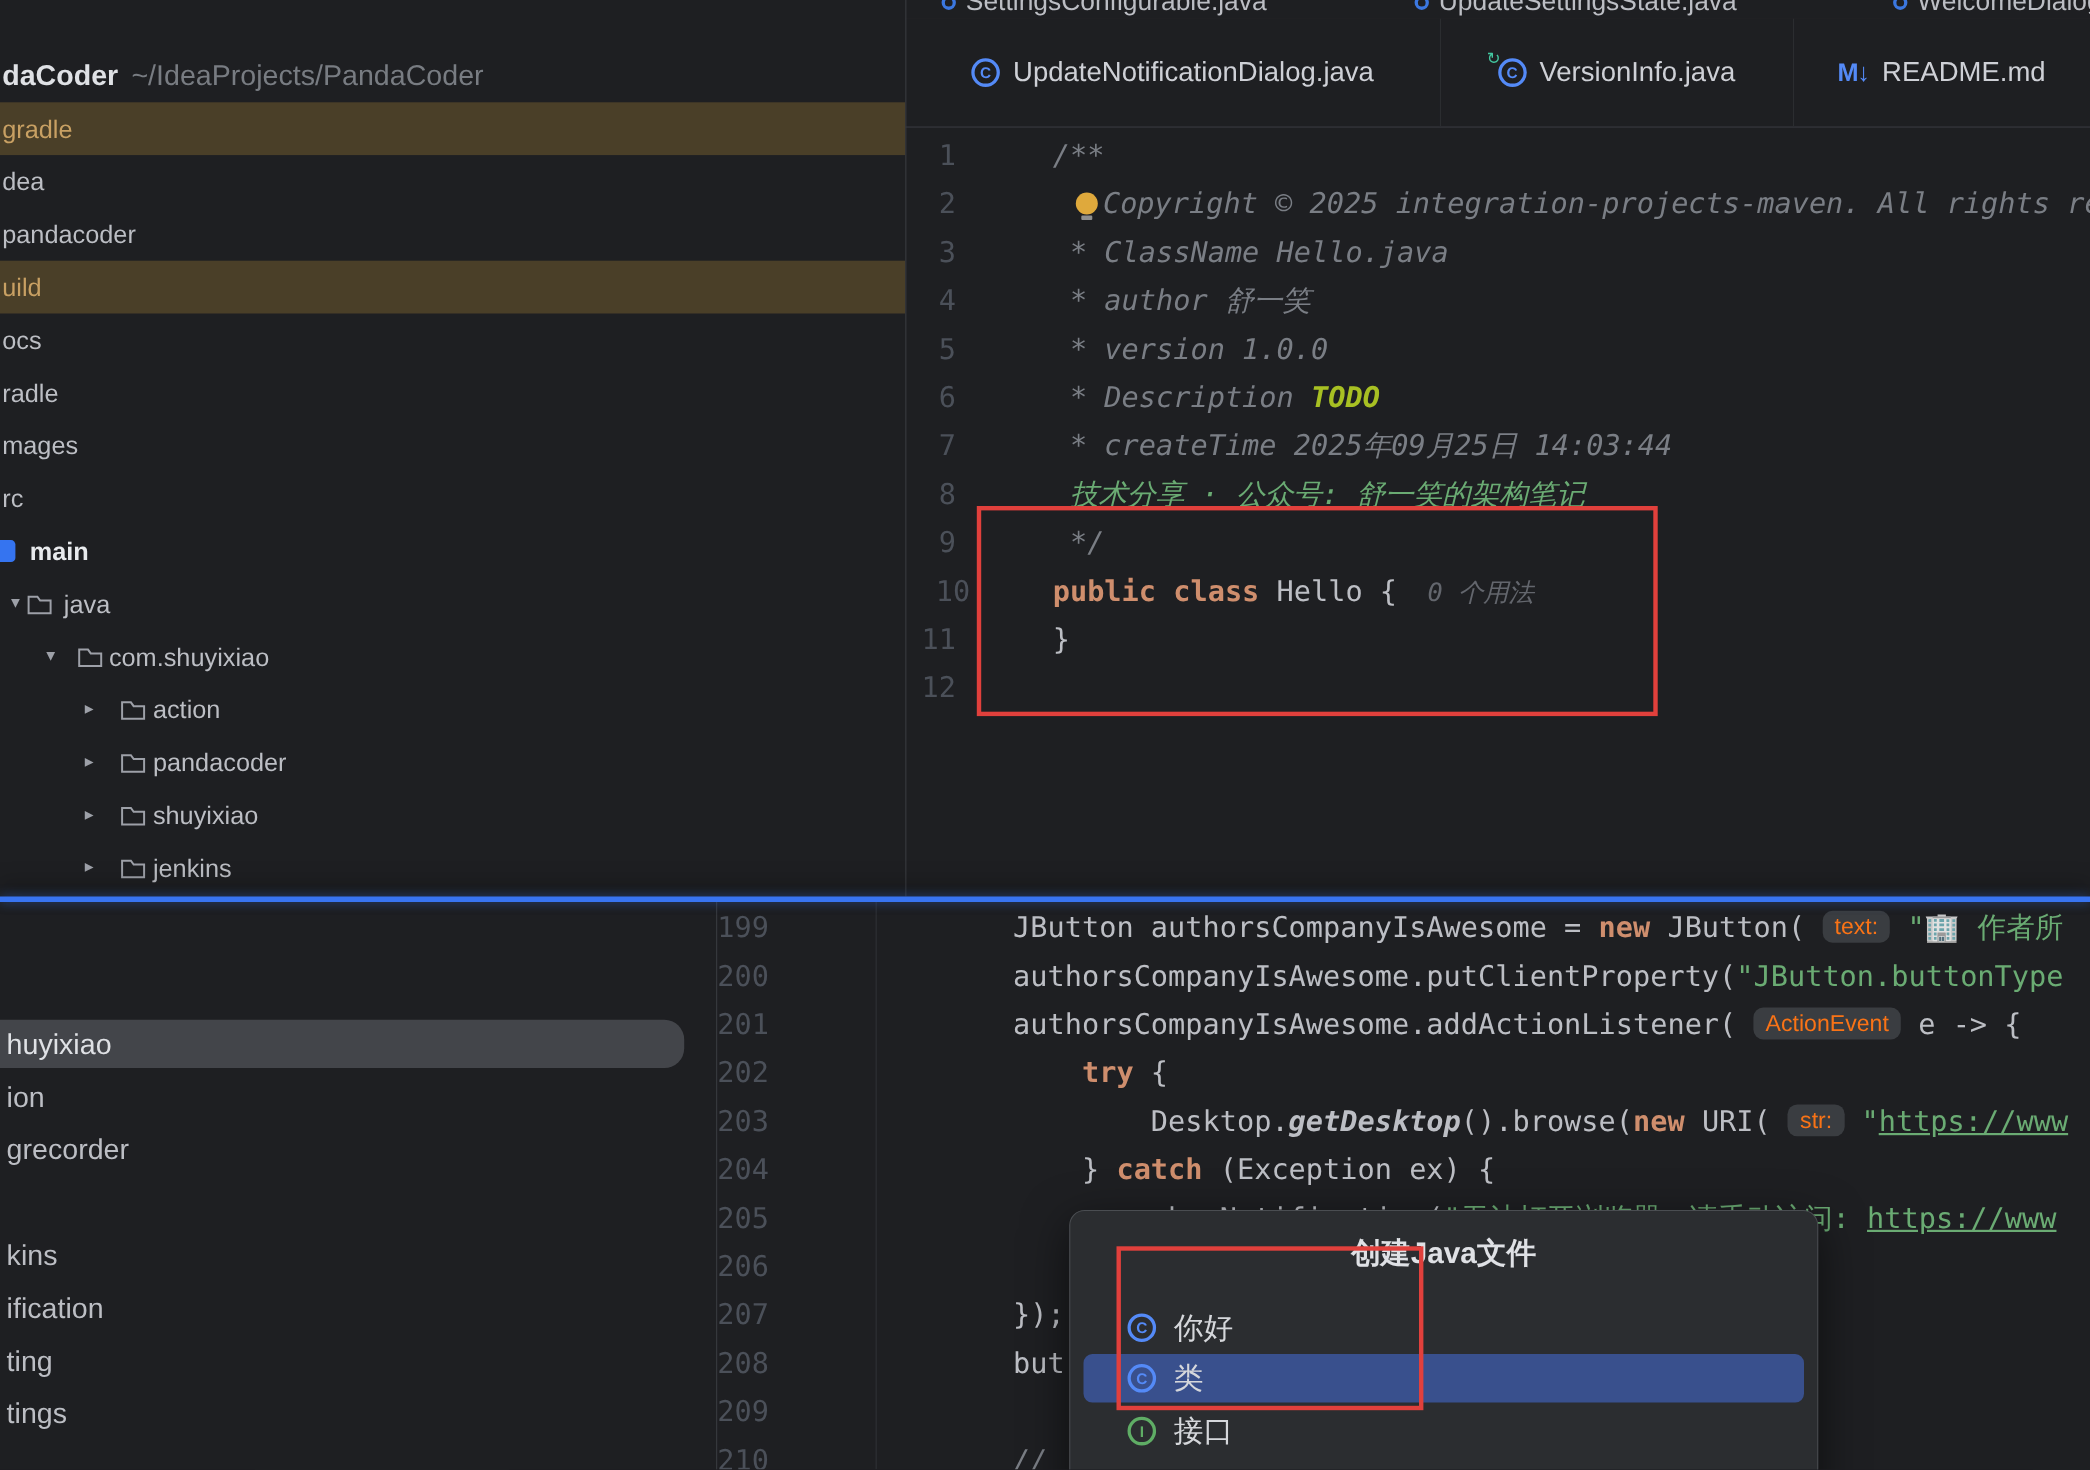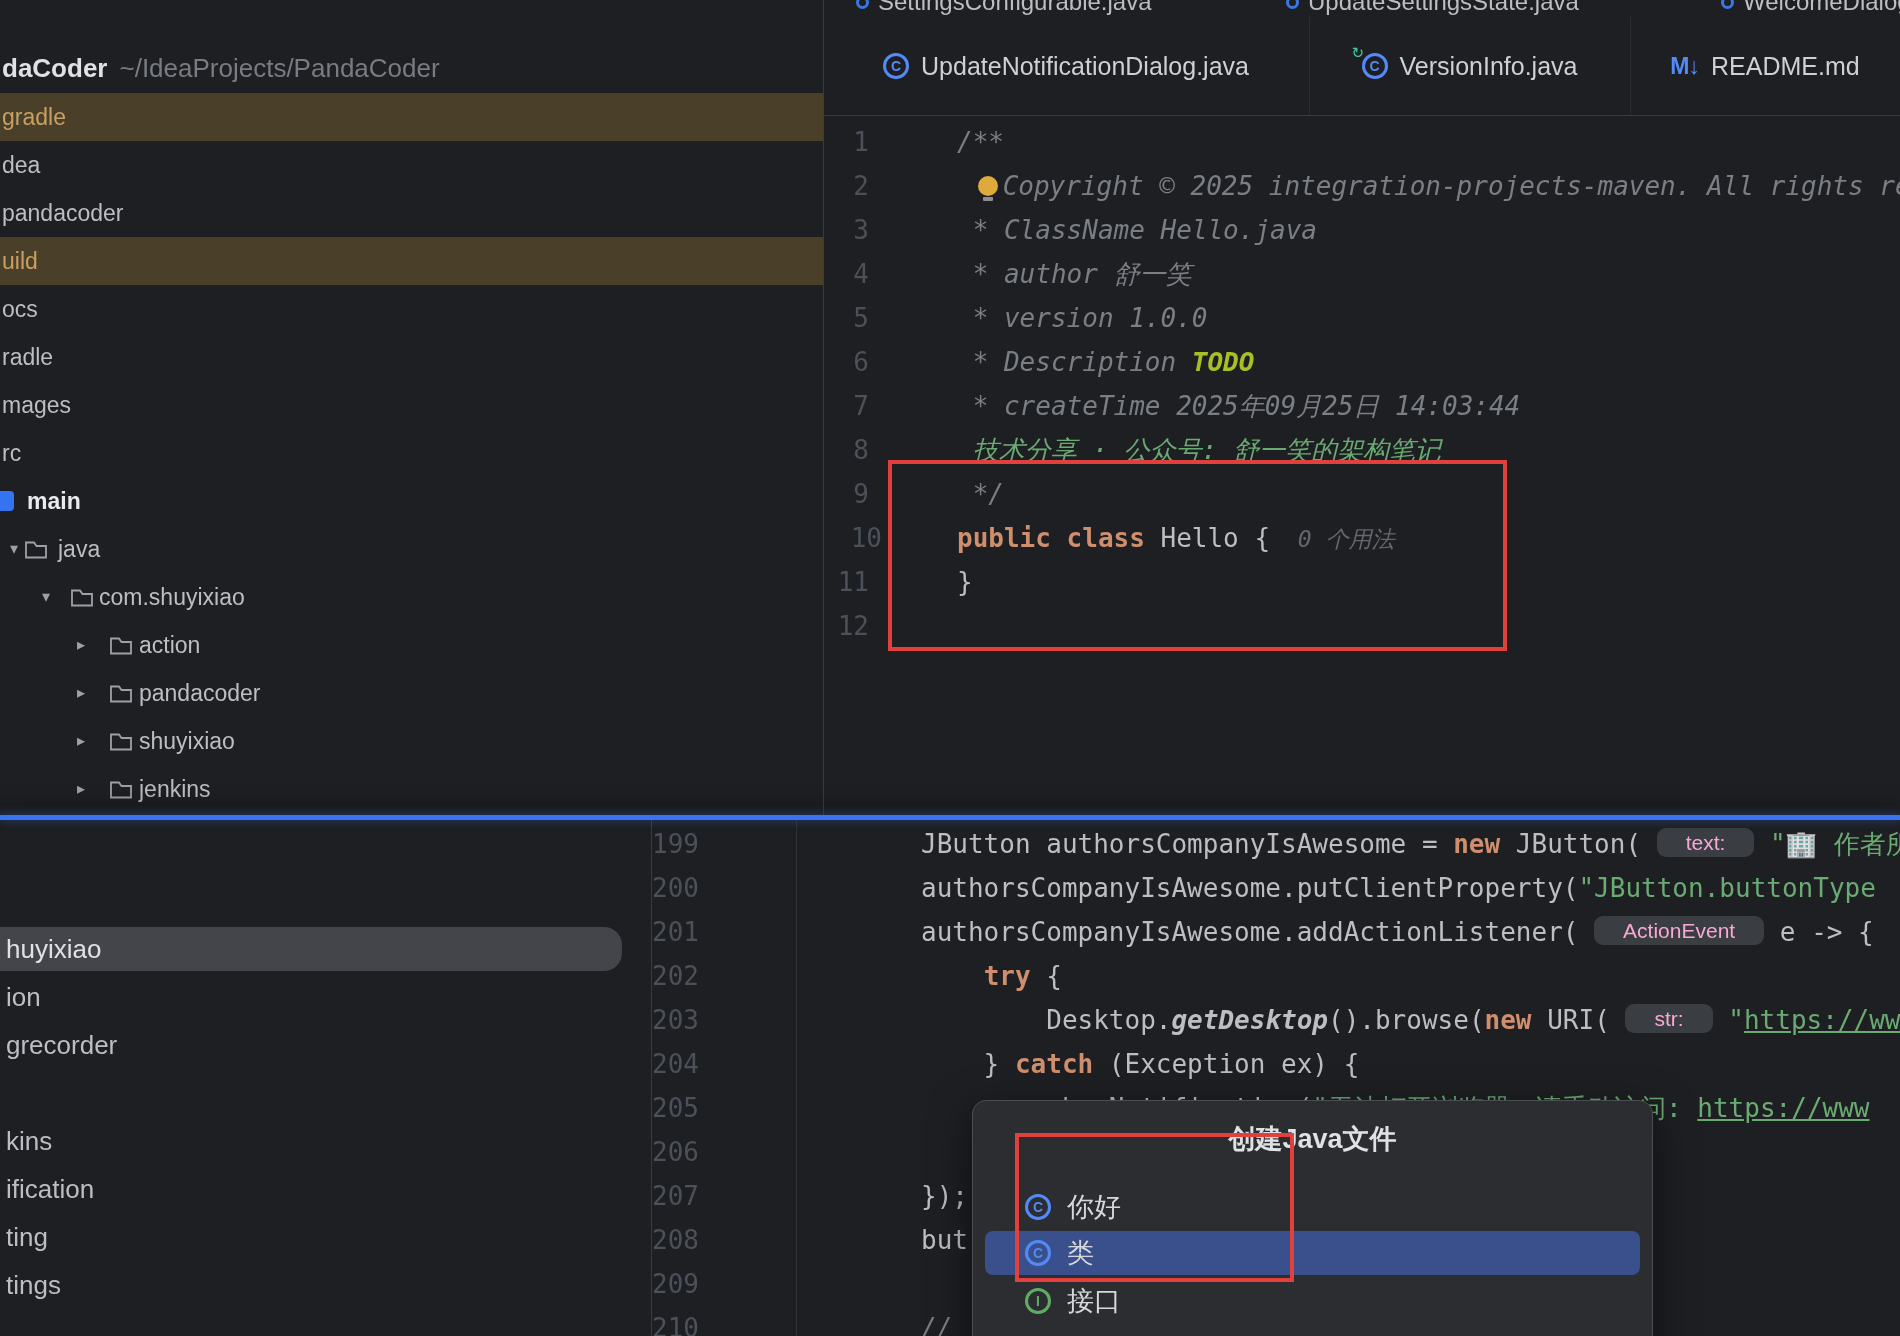--- a/index.html
+++ b/index.html
@@ -45,21 +45,21 @@
   .ctext{position:absolute;top:0;}
   .tok-pl{color:#BCBEC4;}
   .tok-cm{color:#7A7E85;font-style:italic;}
   .tok-cmlink{color:#6AAB73;font-style:italic;text-decoration:underline;}
   .tok-todo{color:#A8C023;font-style:italic;font-weight:600;}
   .tok-kw{color:#CF8E6D;font-weight:600;}
   .tok-str{color:#6AAB73;}
   .tok-strlink{color:#6AAB73;text-decoration:underline;}
   .tok-it{color:#BCBEC4;font-style:italic;font-weight:600;}
   .tok-usages{color:#63666D;font-style:italic;font-size:23px;}
-  .tok-hint{background:#3A3D41;color:#f9a8d4;border-radius:9px;padding:3px 29px;font-size:21px;font-family:"Liberation Sans",sans-serif;font-style:normal;position:relative;top:-3px;}
+  .tok-hint{background:#3A3D41;color:#f97316;border-radius:9px;padding:3px 11px;font-size:21px;font-family:"Liberation Sans",sans-serif;font-style:normal;position:relative;top:-3px;}
   .tok-bulb{display:inline-block;width:20px;height:20px;margin:0 5px;background:#DFA93C;border-radius:50%;vertical-align:-1px;position:relative;}
   .tok-bulb::after{content:"";position:absolute;left:5px;bottom:-5px;width:10px;height:4px;background:#8E8E8E;border-radius:1px;}
   .gutter-sep{position:absolute;left:145px;top:0;width:1px;height:516px;background:#2E3136;}
   
   #blue-bar{position:absolute;left:0;top:815px;width:1900px;height:5px;background:#3874F2;z-index:30;box-shadow:0 -10px 18px rgba(0,0,0,.5),0 0 10px rgba(56,116,242,.55);}
   
   #bottom-tree{position:absolute;left:0;top:820px;width:651px;height:516px;overflow:hidden;background:#1E1F22;}
   #panel-divider-bottom{position:absolute;left:651px;top:820px;width:1px;height:516px;background:#393B40;z-index:5;}
   .btree-row{position:absolute;left:0;width:651px;height:48px;}
   .btree-label{position:absolute;left:6px;top:0;line-height:48px;font-size:26px;color:#BCBEC4;white-space:nowrap;z-index:1;}

